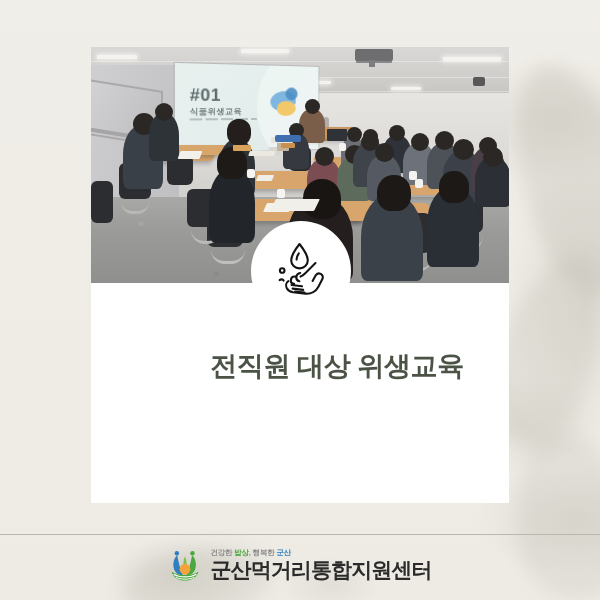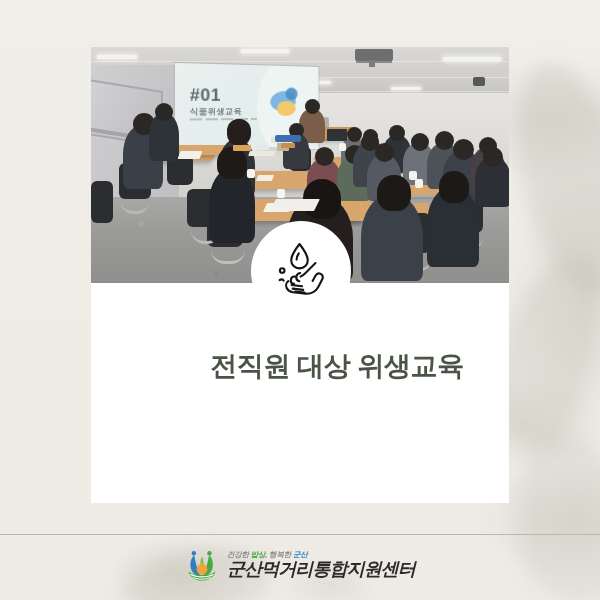--- a/index.html
+++ b/index.html
@@ -217,29 +217,29 @@
     position: absolute;
     left: 0; top: 534px; width: 600px; height: 1px;
     background: #b9b7ae;
   }
   #footer-logo {
     position: absolute;
     left: 0; top: 542px; width: 600px; height: 46px;
     display: flex; align-items: center; justify-content: center; gap: 8px;
   }
   #logo-mark { width: 34px; height: 34px; flex: none; }
-  #logo-text { display: flex; flex-direction: column; justify-content: space-between; font-style: italic; }
+  #logo-text { display: flex; flex-direction: column; justify-content: space-between; }
   .logo-tag {
     font-size: 7.5px; font-weight: 700; letter-spacing: -0.2px;
     color: #8d8d8d; line-height: 1.1; margin-bottom: 1px; white-space: nowrap;
   }
   .logo-tag .hl { color: #49a83e; }
   .logo-tag .hl2 { color: #2f7fc1; }
   .logo-name {
-    font-size: 18px; font-weight: 700; letter-spacing: -0.9px;
+    font-size: 21px; font-weight: 700; letter-spacing: -0.9px;
     color: #2b2b2b; line-height: 1.05; white-space: nowrap;
   }
   .logo-en {
     font-size: 8.5px; font-weight: 400; letter-spacing: .2px;
     color: #9a9a9a; line-height: 1.2; margin-top: 2px; white-space: nowrap;
   }
 </style>
 </head>
 <body>
 

